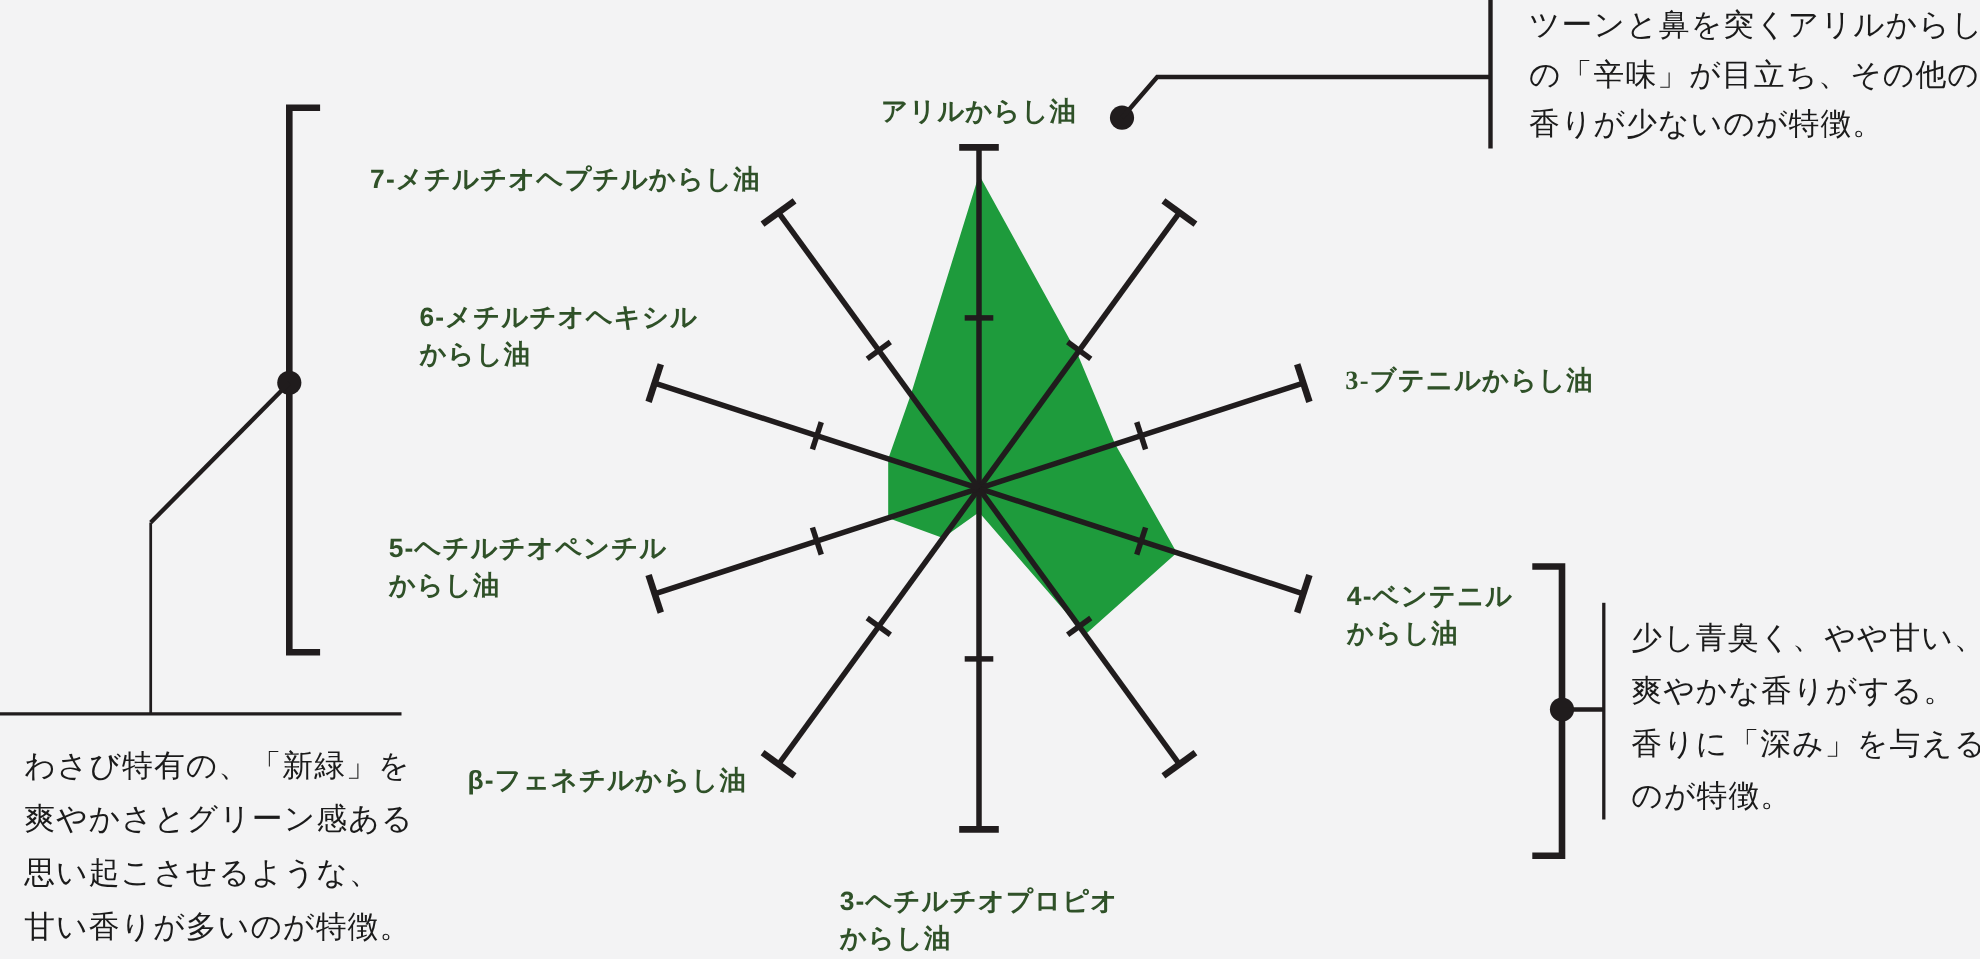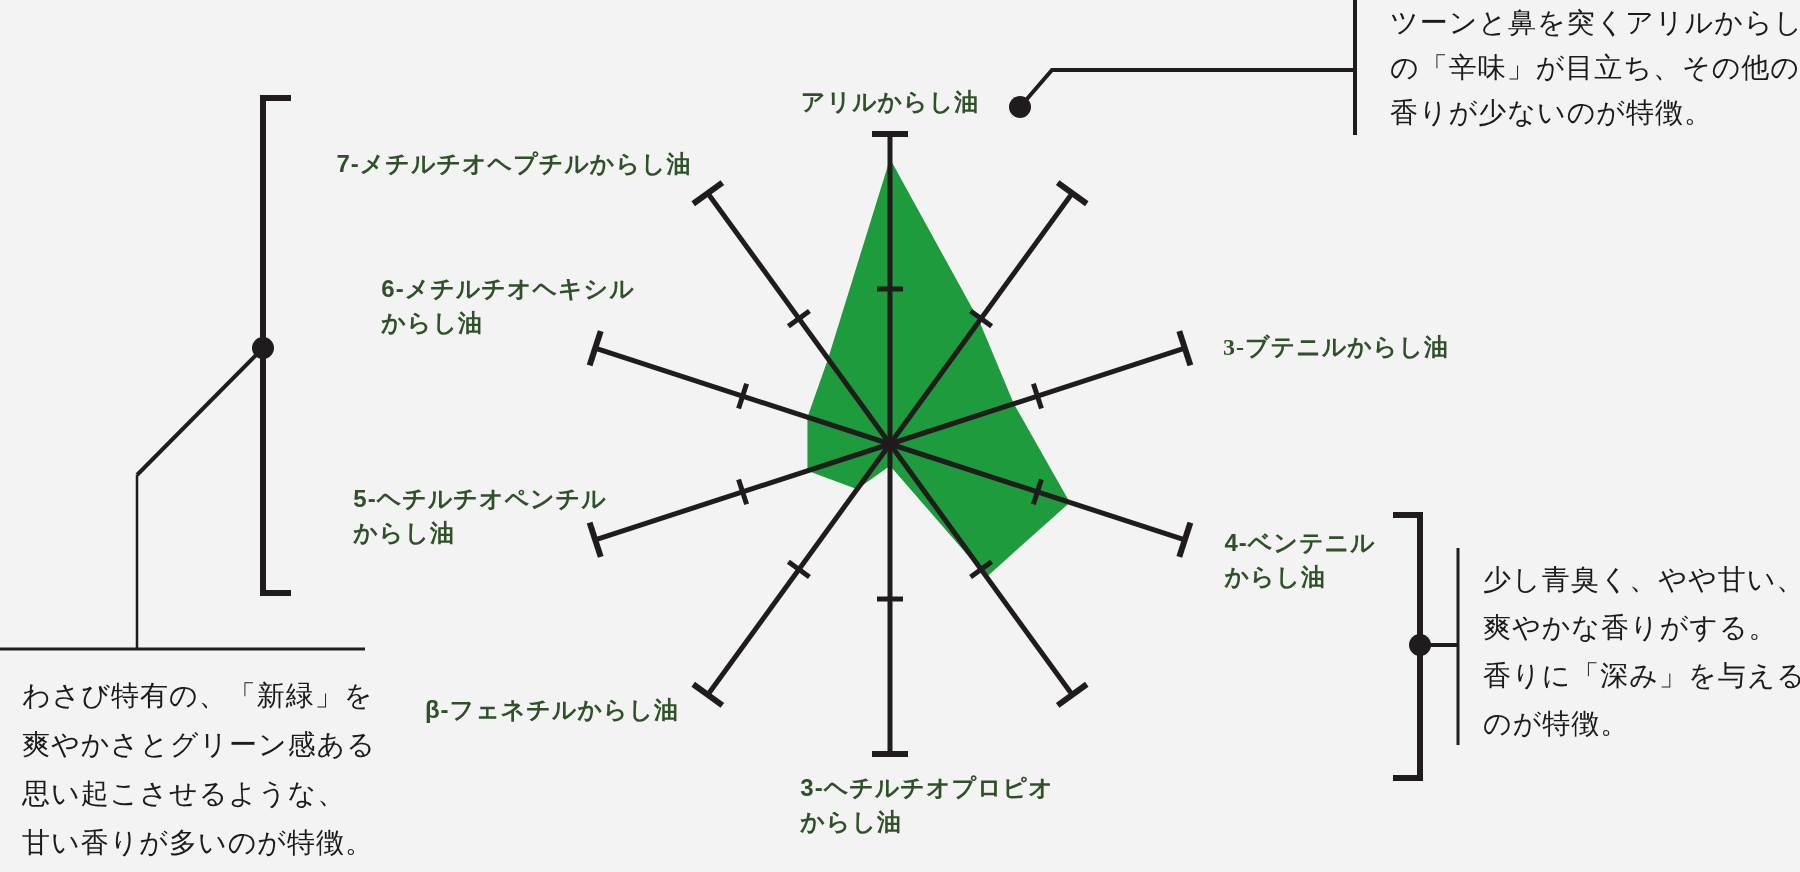--- a/index.html
+++ b/index.html
@@ -89,21 +89,21 @@
   <div class="axis-label" style="left:890px;top:102px;">
       <span>アリルからし油</span>
     </div>
   <div class="axis-label" style="left:1336px;top:347px;font-family:Liberation Serif, serif;">
       <span>3-ブテニルからし油</span>
     </div>
   <div class="axis-label" style="left:1300px;top:560px;">
       <span>4-ベンテニル</span>
       <span>からし油</span>
     </div>
-  <div class="axis-label" style="left:890px;top:805px;margin-left:37px;">
+  <div class="axis-label" style="left:890px;top:837px;">
       <span>3-ヘチルチオプロピオ</span>
       <span>からし油</span>
     </div>
   <div class="axis-label" style="left:552px;top:710px;">
       <span>β-フェネチルからし油</span>
     </div>
   <div class="axis-label" style="left:480px;top:516px;">
       <span>5-ヘチルチオペンチル</span>
       <span>からし油</span>
     </div>

